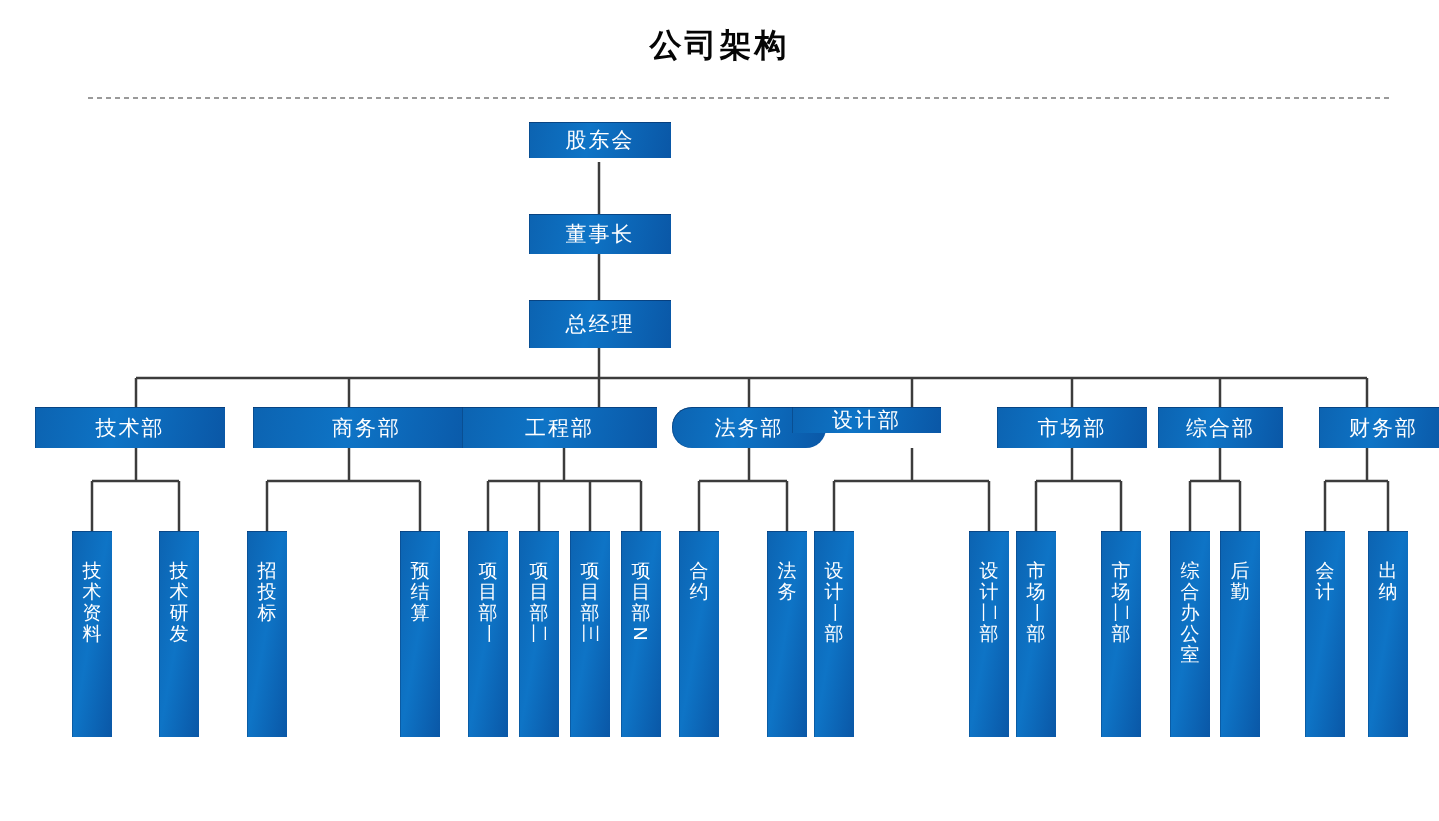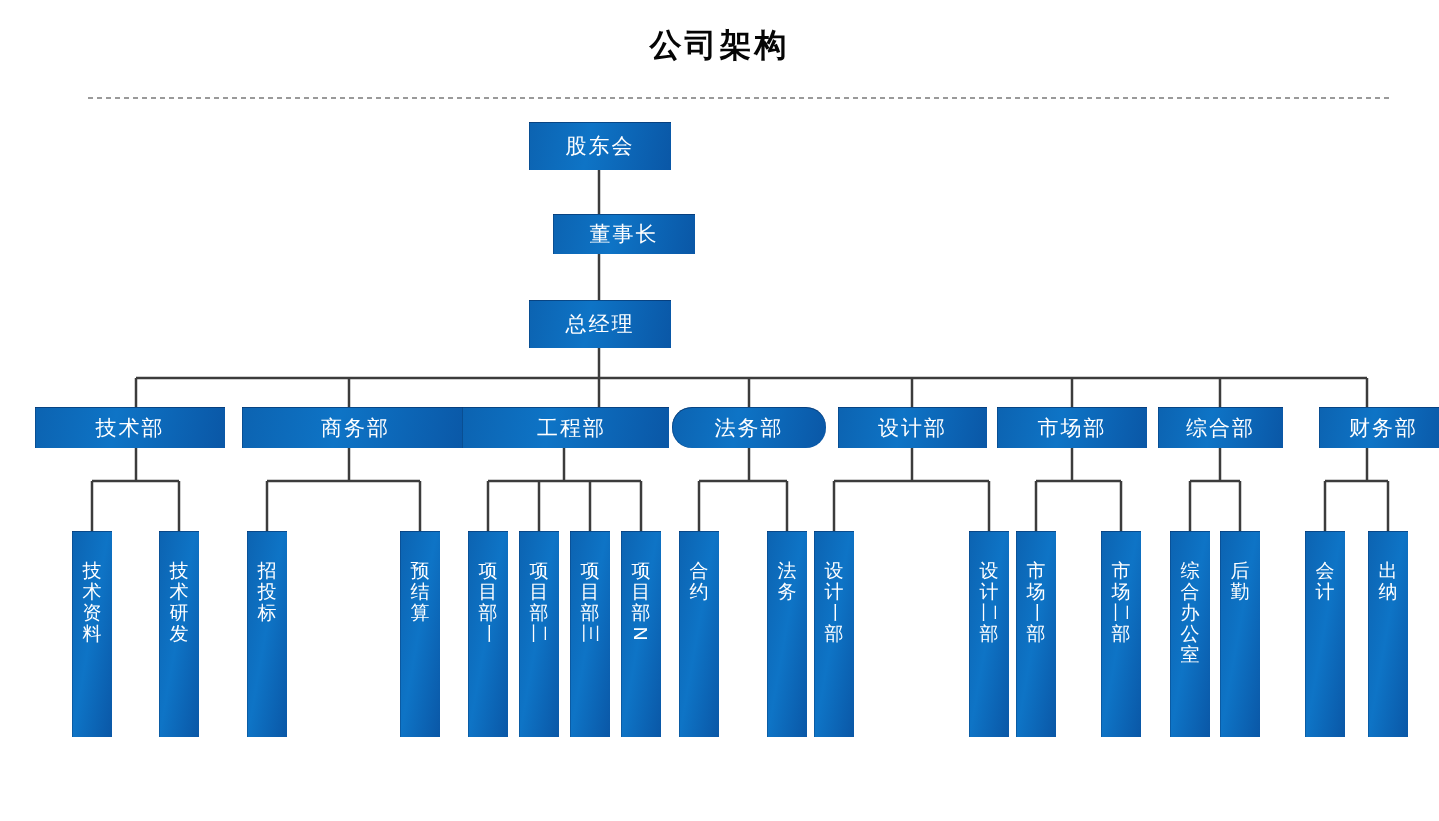--- a/index.html
+++ b/index.html
@@ -81,48 +81,48 @@
       <line x1="1190" y1="481" x2="1240" y2="481"></line>
       <line x1="1190" y1="481" x2="1190" y2="531"></line>
       <line x1="1240" y1="481" x2="1240" y2="531"></line>
       <line x1="1367" y1="378" x2="1367" y2="407"></line>
       <line x1="1367" y1="448" x2="1367" y2="481"></line>
       <line x1="1325" y1="481" x2="1388" y2="481"></line>
       <line x1="1325" y1="481" x2="1325" y2="531"></line>
       <line x1="1388" y1="481" x2="1388" y2="531"></line>
     </svg>
   <div id="nodes">
-      <div class="node" style="left: 529px; top: 122px; width: 142px; height: 48px; text-align: center;">股东会</div>
-      <div class="node" style="left: 529px; top: 214px; width: 142px; height: 40px; margin-left: 24px;">董事长</div>
+      <div class="node" style="left: 529px; top: 122px; width: 142px; height: 36px; text-align: center;">股东会</div>
+      <div class="node" style="left: 529px; top: 214px; width: 142px; height: 40px;">董事长</div>
       <div class="node" style="left: 529px; top: 300px; width: 142px; height: 48px;">总经理</div>
       <div class="node" style="left: 35px; top: 407px; width: 190px; height: 41px;">技术部</div>
       <div class="vnode" style="left: 72px; top: 531px; width: 40px; height: 206px;">
         <span class="vchar">技</span>
         <span class="vchar">术</span>
         <span class="vchar">资</span>
         <span class="vchar">料</span>
       </div>
       <div class="vnode" style="left: 159px; top: 531px; width: 40px; height: 206px;">
         <span class="vchar">技</span>
         <span class="vchar">术</span>
         <span class="vchar">研</span>
         <span class="vchar">发</span>
       </div>
-      <div class="node" style="left: 242px; top: 407px; width: 227px; height: 41px;">商务部</div>
+      <div class="node" style="left: 253px; top: 407px; width: 227px; height: 41px;">商务部</div>
       <div class="vnode" style="left: 247px; top: 531px; width: 40px; height: 206px;">
         <span class="vchar">招</span>
         <span class="vchar">投</span>
         <span class="vchar">标</span>
       </div>
       <div class="vnode" style="left: 400px; top: 531px; width: 40px; height: 206px;">
         <span class="vchar">预</span>
         <span class="vchar">结</span>
         <span class="vchar">算</span>
       </div>
-      <div class="node" style="left: 462px; top: 407px; width: 195px; height: 41px; padding-left: 12px;">工程部</div>
+      <div class="node" style="left: 462px; top: 407px; width: 195px; height: 41px;">工程部</div>
       <div class="vnode" style="left: 468px; top: 531px; width: 40px; height: 206px;">
         <span class="vchar">项</span>
         <span class="vchar">目</span>
         <span class="vchar">部</span>
         <span class="vchar rot">一</span>
       </div>
       <div class="vnode" style="left: 519px; top: 531px; width: 40px; height: 206px;">
         <span class="vchar">项</span>
         <span class="vchar">目</span>
         <span class="vchar">部</span>
@@ -142,21 +142,21 @@
       </div>
       <div class="node" style="left: 672px; top: 407px; width: 154px; height: 41px; border-radius: 20px;">法务部</div>
       <div class="vnode" style="left: 679px; top: 531px; width: 40px; height: 206px;">
         <span class="vchar">合</span>
         <span class="vchar">约</span>
       </div>
       <div class="vnode" style="left: 767px; top: 531px; width: 40px; height: 206px;">
         <span class="vchar">法</span>
         <span class="vchar">务</span>
       </div>
-      <div class="node" style="left: 838px; top: 407px; width: 149px; height: 41px;">设计部</div>
+      <div class="node" style="left: 792px; top: 407px; width: 149px; height: 26px;">设计部</div>
       <div class="vnode" style="left: 814px; top: 531px; width: 40px; height: 206px;">
         <span class="vchar">设</span>
         <span class="vchar">计</span>
         <span class="vchar rot">一</span>
         <span class="vchar">部</span>
       </div>
       <div class="vnode" style="left: 969px; top: 531px; width: 40px; height: 206px;">
         <span class="vchar">设</span>
         <span class="vchar">计</span>
         <span class="vchar rot">二</span>

